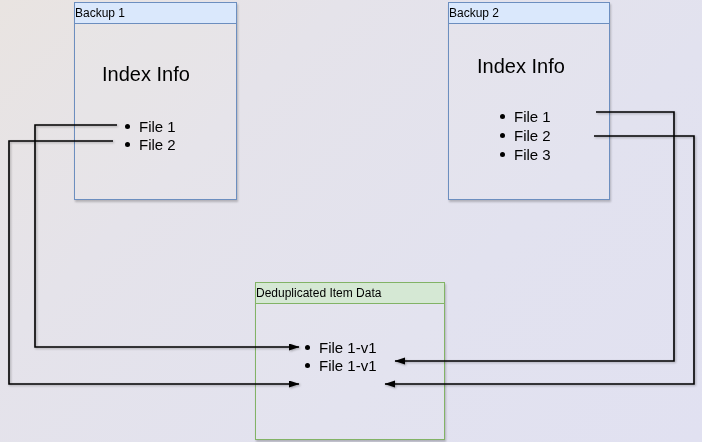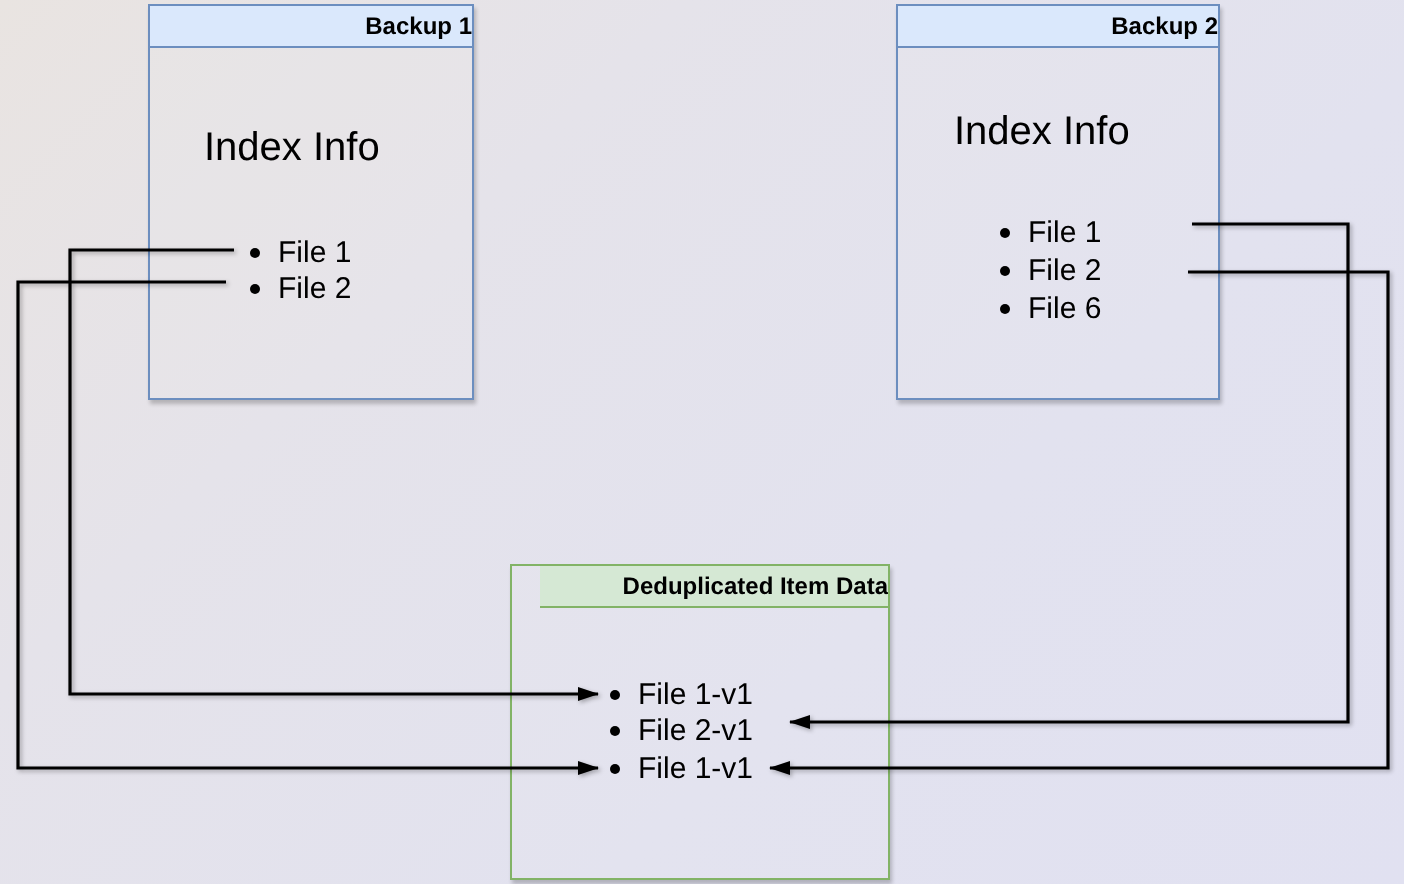--- a/index.html
+++ b/index.html
@@ -23,35 +23,35 @@
     position: absolute;
     box-sizing: border-box;
     border: 1.5px solid;
     background: rgba(255,255,255,0.04);
     box-shadow: 1px 2px 2px rgba(0,0,0,0.22);
   }
   .node .hdr {
     box-sizing: border-box;
     height: 21px;
     line-height: 20px;
-    text-align: right;
+    text-align: left;
     font-size: 12px;
-    font-weight: bold;
+    font-weight: normal;
     border-bottom: 1.5px solid;
     white-space: nowrap;
     overflow: hidden;
   }
   .blue { border-color: #6c8ebf; }
   .blue .hdr { background: #dae8fc; border-color: #6c8ebf; }
   .green { border-color: #82b366; }
   .green .hdr { background: #d5e8d4; border-color: #82b366; }
 
   #backup1 { left: 74px;  top: 2px;   width: 163px; height: 198px; }
   #backup2 { left: 448px; top: 2px;   width: 162px; height: 198px; }
-  #dedup   { left: 255px; top: 282px; width: 190px; height: 158px; padding-left: 14px; }
+  #dedup   { left: 255px; top: 282px; width: 190px; height: 158px; }
 
   .subtitle {
     position: absolute;
     font-size: 20px;
     white-space: nowrap;
   }
   #backup1 .subtitle { left: 27px; top: 60px; }
   #backup2 .subtitle { left: 28px; top: 52px; }
 
   ul.file-list {
@@ -121,37 +121,33 @@
       <li>
         <span class="dot"></span>
         <span>File 1</span>
       </li>
       <li>
         <span class="dot"></span>
         <span>File 2</span>
       </li>
       <li>
         <span class="dot"></span>
-        <span>File 6</span>
+        <span>File 3</span>
       </li>
     </ul>
   </div>
 
   <div class="node green" id="dedup">
     <div class="hdr">
       <span>Deduplicated Item Data</span>
     </div>
     <ul class="file-list">
       <li>
         <span class="dot"></span>
         <span>File 1-v1</span>
-      </li>
-      <li>
-        <span class="dot"></span>
-        <span>File 2-v1</span>
       </li>
       <li>
         <span class="dot"></span>
         <span>File 1-v1</span>
       </li>
     </ul>
   </div>
 
   <svg class="arrows" viewBox="0 0 702 442" xmlns="http://www.w3.org/2000/svg">
     <defs>

